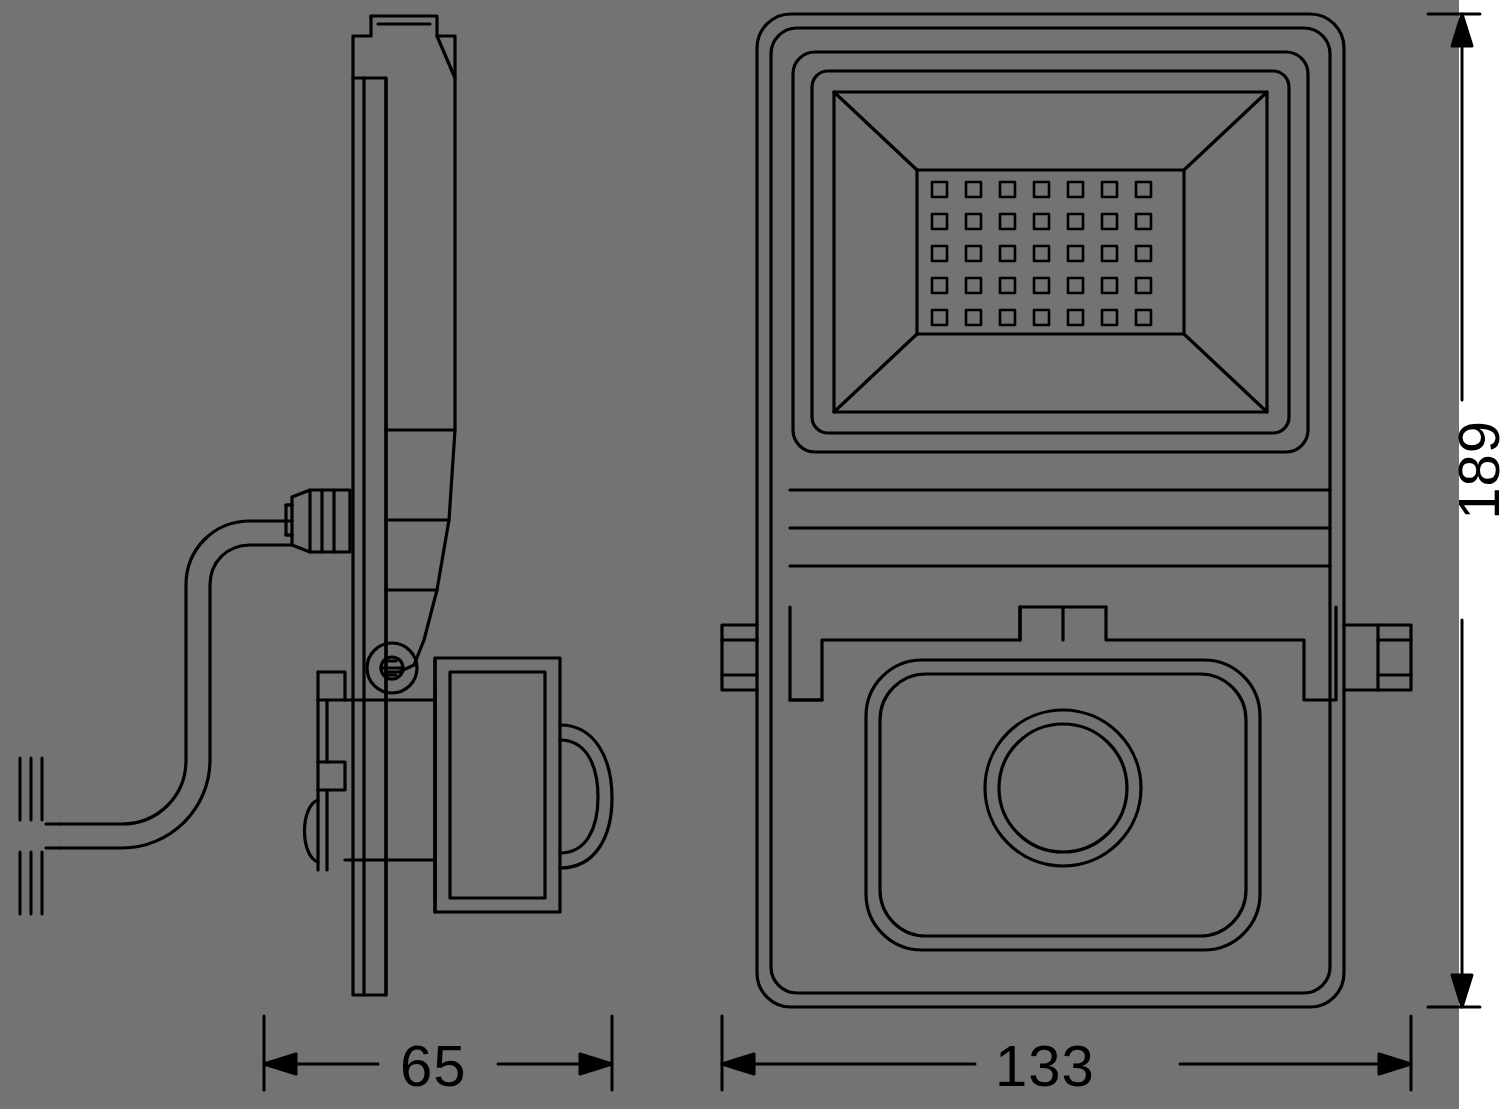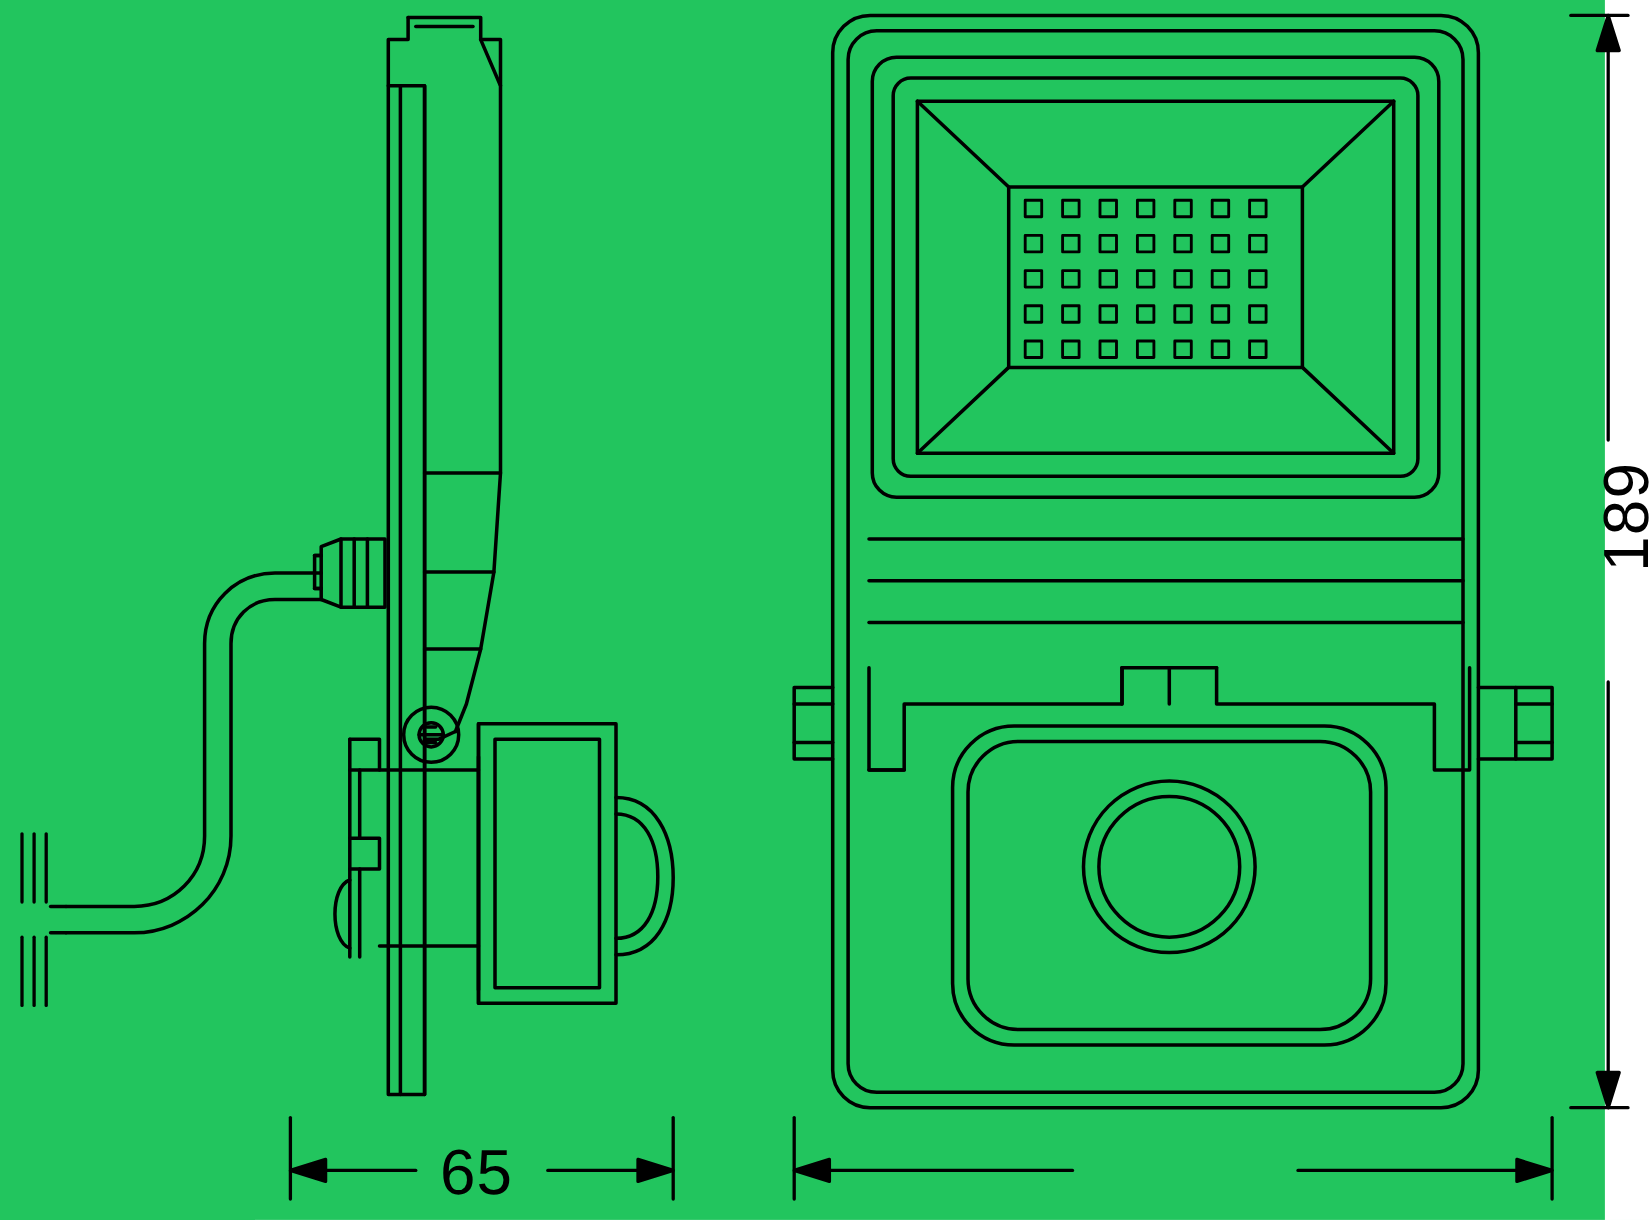--- a/index.html
+++ b/index.html
@@ -10,21 +10,21 @@
   body {
     width: 1500px;
     height: 1109px;
     font-family: "Liberation Sans", sans-serif;
     overflow: hidden;
   }
   #stage {
     position: relative;
     width: 1459px;
     height: 1109px;
-    background: #22c55e;
+    background: #737373;
     text-decoration: underline;
   }
   #drawing {
     position: absolute;
     left: 0;
     top: 0;
     width: 1500px;
     height: 1109px;
   }
   .dim-label {
@@ -232,14 +232,15 @@
 
       </g>
 
     </g>
   </svg>
 
   <div class="dim-label" id="label-height">189</div>
 
   <div class="dim-label" id="label-depth">65</div>
 
+  <div class="dim-label" id="label-width">133</div>
 
 </div>
 
 </body></html>

